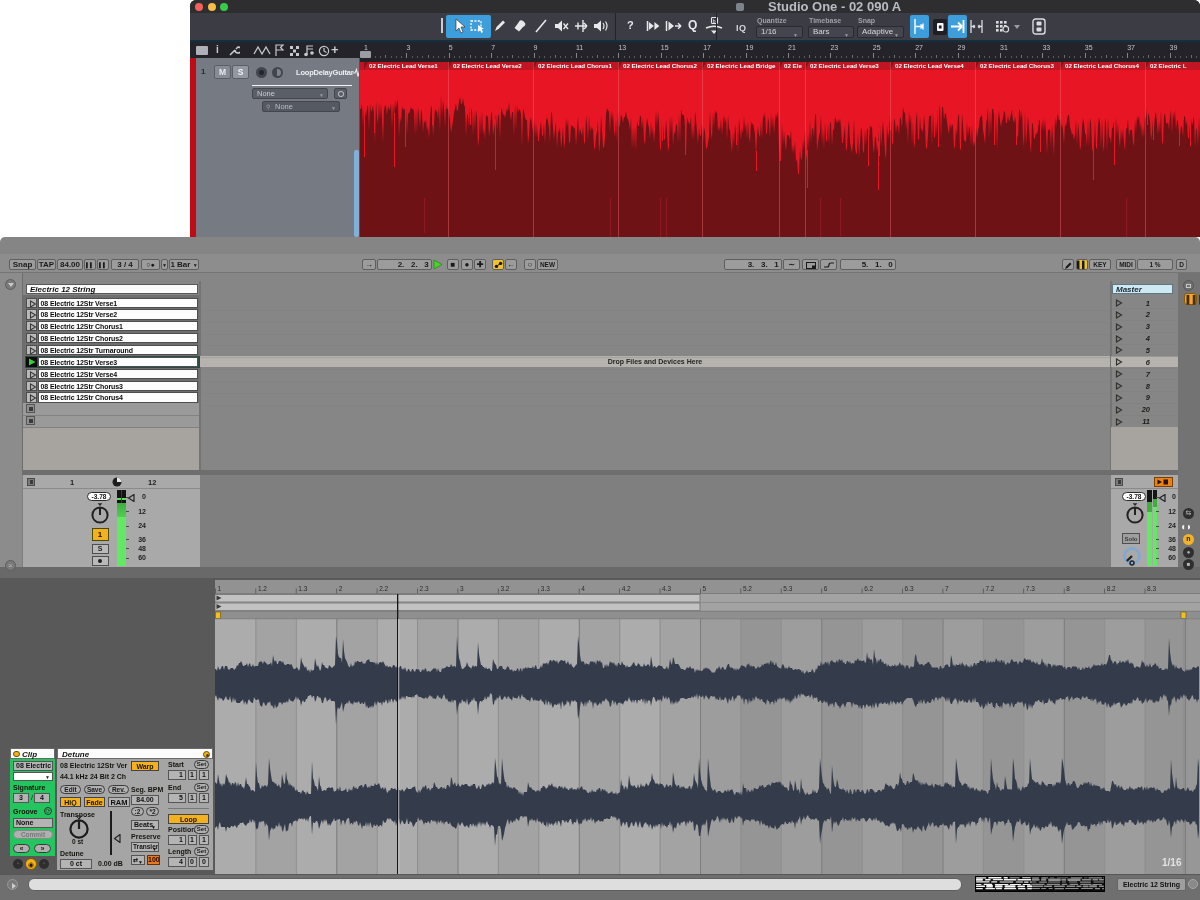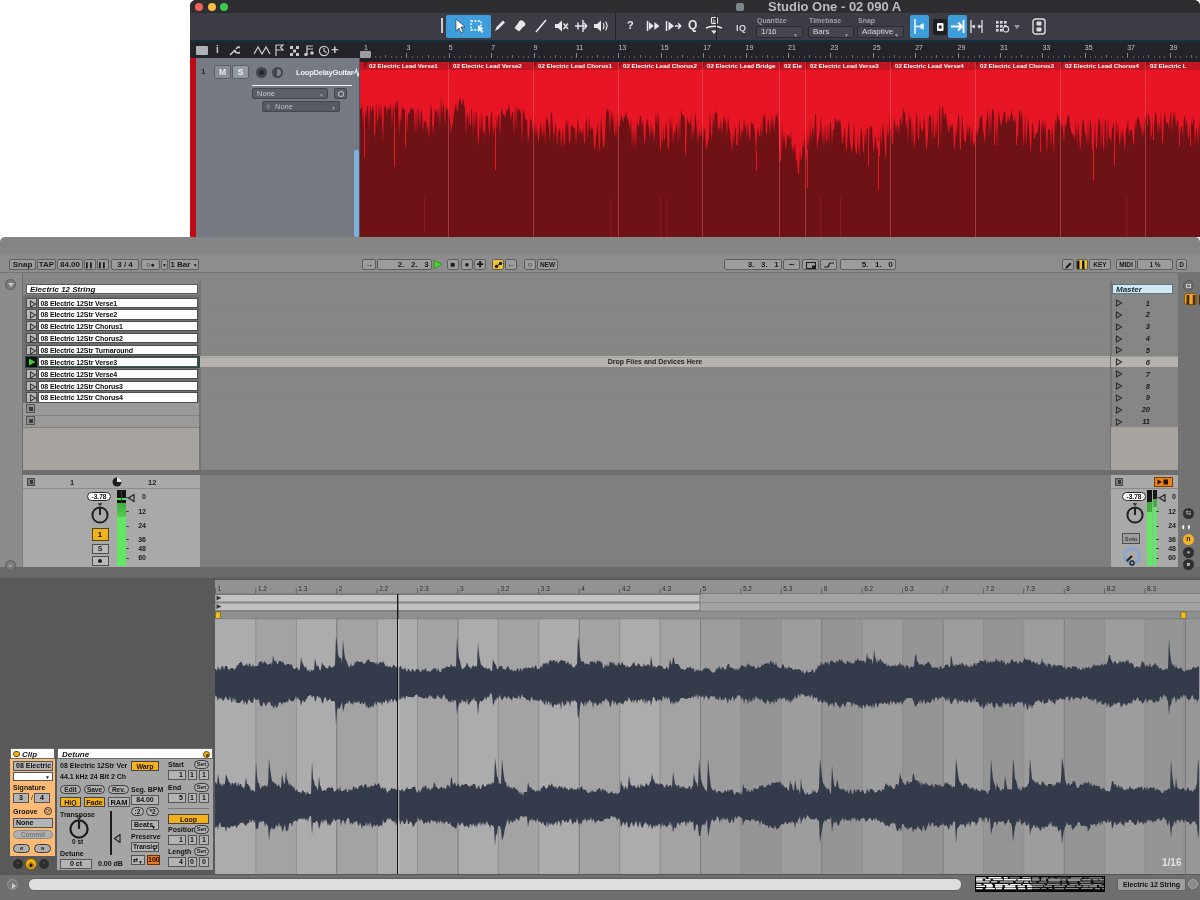--- a/index.html
+++ b/index.html
@@ -829,21 +829,21 @@
         <rect x="0" y="31.4" width="985" height="7.6" fill="#8f8f8f"></rect>
         <rect x="0.5" y="32" width="5" height="6.5" fill="#f0c020" stroke="#6a5200" stroke-width="0.6"></rect>
         <rect x="966" y="32" width="5" height="6.5" fill="#f0c020" stroke="#6a5200" stroke-width="0.6"></rect>
         <rect x="0" y="38.5" width="985" height="0.7" fill="#7a7a7a"></rect>
         <polygon points="0,89 1,89 2,91 3,86 4,89 5,90 6,88 7,86 8,86 9,90 10,86 11,86 12,86 13,89 14,90 15,89 16,88 17,88 18,88 19,90 20,89 21,88 22,85 23,86 24,83 25,83 26,81 27,83 28,86 29,86 30,85 31,85 32,83 33,87 34,84 35,83 36,87 37,86 38,84 39,87 40,86 41,86 42,86 43,86 44,82 45,82 46,81 47,82 48,84 49,81 50,82 51,83 52,84 53,85 54,84 55,84 56,82 57,86 58,75 59,80 60,82 61,80 62,84 63,84 64,81 65,81 66,81 67,83 68,81 69,84 70,85 71,85 72,84 73,84 74,84 75,85 76,84 77,85 78,88 79,89 80,89 81,88 82,87 83,89 84,91 85,88 86,77 87,82 88,84 89,86 90,88 91,86 92,90 93,91 94,89 95,93 96,89 97,91 98,90 99,90 100,78 101,83 102,87 103,85 104,88 105,91 106,89 107,82 108,85 109,85 110,87 111,88 112,88 113,89 114,85 115,86 116,87 117,88 118,87 119,86 120,85 121,56 122,62 123,74 124,77 125,78 126,78 127,83 128,59 129,71 130,78 131,80 132,82 133,85 134,87 135,87 136,83 137,87 138,85 139,86 140,81 141,83 142,81 143,81 144,82 145,82 146,82 147,81 148,84 149,83 150,84 151,82 152,80 153,80 154,79 155,82 156,82 157,82 158,82 159,83 160,82 161,85 162,82 163,85 164,83 165,82 166,82 167,83 168,81 169,83 170,85 171,87 172,85 173,87 174,87 175,86 176,87 177,88 178,85 179,85 180,86 181,88 182,86 183,87 184,88 185,86 186,86 187,90 188,88 189,90 190,87 191,90 192,92 193,89 194,89 195,91 196,92 197,89 198,89 199,91 200,92 201,89 202,89 203,90 204,89 205,92 206,92 207,90 208,89 209,91 210,88 211,89 212,92 213,91 214,91 215,92 216,91 217,90 218,89 219,88 220,89 221,88 222,92 223,88 224,91 225,92 226,92 227,88 228,89 229,88 230,88 231,87 232,86 233,87 234,87 235,87 236,84 237,86 238,87 239,86 240,86 241,88 242,56 243,70 244,78 245,81 246,86 247,89 248,89 249,88 250,87 251,86 252,82 253,85 254,87 255,87 256,89 257,87 258,85 259,87 260,86 261,86 262,87 263,62 264,74 265,80 266,85 267,85 268,87 269,87 270,89 271,87 272,89 273,89 274,88 275,89 276,91 277,91 278,79 279,82 280,84 281,85 282,89 283,89 284,87 285,86 286,86 287,86 288,89 289,89 290,90 291,89 292,87 293,86 294,88 295,90 296,90 297,89 298,92 299,90 300,91 301,91 302,89 303,88 304,92 305,89 306,88 307,92 308,88 309,89 310,88 311,87 312,89 313,87 314,88 315,88 316,88 317,88 318,86 319,89 320,86 321,85 322,89 323,89 324,89 325,88 326,85 327,88 328,83 329,84 330,83 331,84 332,82 333,85 334,82 335,80 336,80 337,82 338,80 339,80 340,81 341,82 342,80 343,84 344,82 345,81 346,80 347,80 348,81 349,81 350,80 351,84 352,83 353,81 354,84 355,85 356,83 357,86 358,87 359,88 360,86 361,85 362,84 363,56 364,64 365,75 366,81 367,82 368,81 369,82 370,85 371,83 372,84 373,84 374,85 375,82 376,81 377,82 378,81 379,83 380,81 381,85 382,80 383,81 384,82 385,80 386,83 387,82 388,88 389,88 390,84 391,87 392,84 393,87 394,85 395,81 396,83 397,82 398,84 399,82 400,86 401,84 402,87 403,83 404,83 405,85 406,85 407,81 408,84 409,85 410,85 411,88 412,85 413,87 414,87 415,87 416,86 417,85 418,83 419,82 420,85 421,86 422,86 423,83 424,84 425,85 426,87 427,86 428,87 429,83 430,86 431,86 432,85 433,84 434,85 435,87 436,76 437,82 438,88 439,86 440,86 441,88 442,87 443,86 444,85 445,86 446,86 447,86 448,88 449,89 450,89 451,88 452,86 453,90 454,87 455,79 456,83 457,85 458,77 459,79 460,84 461,84 462,84 463,84 464,85 465,87 466,89 467,89 468,89 469,90 470,90 471,89 472,87 473,88 474,88 475,86 476,88 477,89 478,88 479,89 480,93 481,89 482,91 483,89 484,91 485,90 486,91 487,91 488,90 489,88 490,89 491,87 492,89 493,88 494,89 495,90 496,91 497,93 498,92 499,93 500,92 501,90 502,88 503,89 504,86 505,88 506,90 507,87 508,87 509,89 510,90 511,89 512,86 513,84 514,84 515,88 516,87 517,88 518,88 519,90 520,88 521,91 522,88 523,90 524,89 525,88 526,86 527,85 528,86 529,86 530,87 531,88 532,84 533,85 534,83 535,87 536,85 537,87 538,86 539,86 540,88 541,89 542,88 543,86 544,88 545,87 546,87 547,84 548,86 549,84 550,84 551,83 552,84 553,82 554,85 555,82 556,80 557,84 558,81 559,85 560,85 561,82 562,86 563,87 564,88 565,88 566,89 567,85 568,84 569,86 570,89 571,87 572,89 573,88 574,86 575,88 576,88 577,88 578,90 579,90 580,89 581,89 582,90 583,89 584,89 585,90 586,90 587,93 588,90 589,94 590,93 591,92 592,90 593,93 594,92 595,92 596,92 597,89 598,90 599,93 600,92 601,88 602,90 603,85 604,86 605,86 606,81 607,86 608,83 609,85 610,82 611,82 612,84 613,81 614,86 615,82 616,81 617,80 618,82 619,82 620,83 621,82 622,80 623,83 624,79 625,80 626,81 627,79 628,83 629,82 630,84 631,84 632,81 633,81 634,83 635,81 636,84 637,83 638,83 639,84 640,80 641,81 642,80 643,78 644,81 645,80 646,81 647,81 648,81 649,80 650,83 651,82 652,72 653,79 654,77 655,80 656,79 657,80 658,85 659,69 660,77 661,79 662,84 663,79 664,82 665,79 666,79 667,83 668,81 669,84 670,84 671,83 672,87 673,84 674,86 675,86 676,87 677,85 678,86 679,86 680,84 681,87 682,85 683,86 684,84 685,82 686,86 687,84 688,86 689,85 690,89 691,85 692,86 693,85 694,89 695,88 696,86 697,87 698,87 699,86 700,76 701,74 702,81 703,82 704,84 705,85 706,84 707,84 708,85 709,86 710,84 711,84 712,83 713,82 714,82 715,84 716,85 717,88 718,87 719,88 720,87 721,88 722,87 723,88 724,90 725,86 726,86 727,89 728,88 729,88 730,85 731,85 732,84 733,85 734,87 735,87 736,75 737,79 738,86 739,84 740,87 741,84 742,85 743,85 744,85 745,83 746,86 747,82 748,84 749,85 750,87 751,84 752,85 753,87 754,86 755,88 756,84 757,87 758,86 759,83 760,83 761,86 762,83 763,83 764,83 765,80 766,81 767,81 768,81 769,82 770,79 771,81 772,84 773,80 774,83 775,82 776,81 777,83 778,81 779,82 780,82 781,78 782,80 783,82 784,80 785,83 786,80 787,80 788,83 789,80 790,84 791,85 792,83 793,82 794,84 795,83 796,80 797,79 798,81 799,82 800,82 801,81 802,82 803,85 804,82 805,81 806,82 807,83 808,82 809,79 810,78 811,80 812,80 813,79 814,81 815,79 816,81 817,83 818,81 819,82 820,83 821,84 822,81 823,85 824,84 825,85 826,83 827,78 828,83 829,82 830,86 831,83 832,88 833,83 834,84 835,84 836,85 837,88 838,84 839,86 840,84 841,87 842,85 843,86 844,85 845,85 846,86 847,85 848,87 849,88 850,86 851,90 852,88 853,87 854,87 855,87 856,89 857,87 858,86 859,87 860,86 861,87 862,87 863,90 864,87 865,90 866,90 867,89 868,87 869,90 870,88 871,87 872,88 873,88 874,86 875,89 876,88 877,87 878,86 879,84 880,86 881,85 882,86 883,85 884,85 885,86 886,85 887,83 888,86 889,84 890,84 891,85 892,83 893,80 894,75 895,75 896,80 897,81 898,84 899,82 900,81 901,82 902,85 903,83 904,83 905,80 906,83 907,82 908,81 909,82 910,83 911,80 912,82 913,79 914,83 915,84 916,82 917,84 918,83 919,87 920,88 921,87 922,86 923,87 924,87 925,88 926,85 927,80 928,83 929,82 930,86 931,87 932,84 933,87 934,86 935,83 936,87 937,87 938,85 939,85 940,83 941,84 942,87 943,85 944,89 945,88 946,88 947,90 948,90 949,90 950,89 951,88 952,90 953,88 954,58 955,72 956,80 957,84 958,86 959,84 960,89 961,85 962,88 963,88 964,89 965,88 966,87 967,89 968,91 969,91 970,92 971,89 972,91 973,89 974,91 975,89 976,90 977,89 978,87 979,87 980,88 981,88 982,87 983,86 984,87 984,120 983,119 982,123 981,119 980,119 979,120 978,116 977,115 976,118 975,119 974,121 973,119 972,119 971,115 970,117 969,114 968,116 967,119 966,115 965,119 964,120 963,118 962,119 961,123 960,118 959,116 958,120 957,118 956,126 955,124 954,136 953,121 952,120 951,115 950,117 949,114 948,116 947,120 946,116 945,117 944,122 943,121 942,122 941,120 940,123 939,122 938,123 937,119 936,121 935,119 934,120 933,121 932,123 931,118 930,120 929,122 928,123 927,124 926,120 925,121 924,121 923,117 922,118 921,120 920,121 919,120 918,119 917,124 916,122 915,124 914,123 913,123 912,125 911,126 910,124 909,123 908,125 907,126 906,128 905,123 904,122 903,123 902,123 901,124 900,125 899,122 898,126 897,125 896,127 895,128 894,125 893,123 892,128 891,123 890,122 889,125 888,124 887,125 886,121 885,121 884,123 883,121 882,125 881,118 880,120 879,119 878,122 877,118 876,121 875,119 874,119 873,119 872,116 871,117 870,118 869,118 868,116 867,117 866,120 865,119 864,118 863,118 862,117 861,118 860,118 859,119 858,120 857,116 856,118 855,119 854,122 853,116 852,117 851,117 850,120 849,119 848,119 847,120 846,118 845,118 844,120 843,119 842,121 841,119 840,125 839,123 838,123 837,120 836,122 835,120 834,118 833,122 832,123 831,123 830,123 829,125 828,119 827,123 826,122 825,122 824,120 823,120 822,122 821,121 820,122 819,125 818,125 817,129 816,124 815,128 814,123 813,129 812,130 811,124 810,123 809,128 808,124 807,121 806,123 805,122 804,123 803,121 802,123 801,124 800,124 799,127 798,127 797,122 796,124 795,128 794,123 793,124 792,123 791,125 790,124 789,123 788,122 787,129 786,125 785,128 784,126 783,126 782,123 781,123 780,129 779,127 778,127 777,122 776,123 775,124 774,124 773,121 772,127 771,123 770,126 769,128 768,129 767,124 766,127 765,127 764,124 763,122 762,122 761,122 760,117 759,123 758,118 757,122 756,123 755,121 754,119 753,122 752,123 751,122 750,121 749,123 748,119 747,121 746,121 745,122 744,119 743,125 742,121 741,119 740,118 739,120 738,121 737,124 736,124 735,122 734,117 733,122 732,117 731,122 730,119 729,117 728,117 727,116 726,118 725,119 724,117 723,121 722,118 721,117 720,118 719,122 718,119 717,119 716,122 715,123 714,123 713,121 712,122 711,124 710,123 709,119 708,122 707,124 706,119 705,124 704,120 703,124 702,124 701,127 700,126 699,123 698,120 697,118 696,118 695,118 694,118 693,118 692,118 691,119 690,120 689,121 688,123 687,125 686,121 685,122 684,124 683,122 682,122 681,125 680,123 679,122 678,121 677,125 676,120 675,123 674,126 673,122 672,124 671,124 670,122 669,123 668,124 667,124 666,122 665,124 664,123 663,128 662,126 661,122 660,125 659,129 658,123 657,129 656,126 655,125 654,127 653,126 652,124 651,125 650,129 649,125 648,125 647,129 646,128 645,125 644,129 643,125 642,125 641,124 640,125 639,124 638,122 637,128 636,123 635,122 634,122 633,122 632,122 631,124 630,128 629,125 628,123 627,125 626,126 625,129 624,126 623,126 622,124 621,122 620,122 619,128 618,124 617,123 616,125 615,123 614,127 613,125 612,121 611,123 610,122 609,120 608,123 607,123 606,121 605,120 604,122 603,122 602,117 601,118 600,118 599,117 598,120 597,114 596,116 595,118 594,115 593,116 592,116 591,117 590,116 589,115 588,114 587,115 586,113 585,118 584,114 583,115 582,119 581,118 580,115 579,120 578,118 577,122 576,120 575,124 574,119 573,122 572,118 571,122 570,119 569,117 568,119 567,118 566,120 565,117 564,120 563,118 562,121 561,123 560,119 559,125 558,121 557,122 556,122 555,125 554,121 553,121 552,119 551,125 550,123 549,122 548,122 547,119 546,119 545,121 544,118 543,119 542,118 541,116 540,118 539,121 538,117 537,122 536,120 535,123 534,118 533,125 532,120 531,119 530,119 529,125 528,117 527,120 526,118 525,115 524,116 523,115 522,116 521,119 520,118 519,122 518,116 517,117 516,121 515,120 514,118 513,124 512,121 511,118 510,117 509,120 508,120 507,119 506,121 505,116 504,120 503,120 502,118 501,120 500,117 499,116 498,117 497,116 496,116 495,117 494,120 493,118 492,117 491,115 490,117 489,120 488,115 487,117 486,117 485,116 484,115 483,120 482,113 481,118 480,115 479,117 478,118 477,116 476,118 475,118 474,118 473,118 472,119 471,119 470,119 469,118 468,118 467,118 466,118 465,119 464,122 463,121 462,124 461,120 460,124 459,122 458,125 457,120 456,125 455,121 454,117 453,118 452,120 451,116 450,119 449,118 448,115 447,122 446,120 445,119 444,121 443,119 442,121 441,122 440,119 439,117 438,117 437,121 436,126 435,120 434,121 433,120 432,124 431,119 430,125 429,118 428,123 427,119 426,119 425,121 424,120 423,120 422,124 421,120 420,120 419,123 418,119 417,123 416,121 415,120 414,117 413,120 412,122 411,120 410,121 409,122 408,125 407,123 406,124 405,122 404,123 403,123 402,126 401,123 400,121 399,125 398,120 397,121 396,126 395,127 394,122 393,121 392,120 391,118 390,120 389,122 388,120 387,122 386,125 385,122 384,124 383,125 382,126 381,122 380,124 379,122 378,129 377,121 376,123 375,120 374,120 373,124 372,121 371,127 370,121 369,127 368,124 367,123 366,121 365,127 364,135 363,139 362,122 361,122 360,120 359,121 358,122 357,120 356,122 355,127 354,121 353,123 352,120 351,125 350,124 349,127 348,123 347,121 346,130 345,122 344,125 343,123 342,125 341,125 340,124 339,125 338,128 337,126 336,122 335,126 334,121 333,122 332,126 331,119 330,125 329,124 328,121 327,122 326,119 325,120 324,121 323,121 322,120 321,121 320,119 319,121 318,120 317,117 316,118 315,122 314,120 313,120 312,120 311,119 310,118 309,117 308,117 307,114 306,117 305,120 304,115 303,117 302,119 301,118 300,118 299,118 298,116 297,121 296,119 295,119 294,117 293,116 292,119 291,118 290,116 289,117 288,119 287,120 286,119 285,115 284,117 283,119 282,117 281,121 280,119 279,124 278,125 277,115 276,113 275,114 274,118 273,116 272,118 271,120 270,116 269,120 268,120 267,122 266,121 265,121 264,124 263,135 262,122 261,121 260,121 259,117 258,121 257,119 256,122 255,122 254,125 253,124 252,118 251,124 250,121 249,122 248,121 247,119 246,124 245,122 244,124 243,127 242,135 241,121 240,120 239,120 238,123 237,119 236,123 235,121 234,122 233,121 232,118 231,120 230,117 229,114 228,116 227,119 226,119 225,117 224,118 223,115 222,116 221,119 220,119 219,118 218,119 217,116 216,117 215,115 214,116 213,118 212,119 211,117 210,118 209,119 208,118 207,118 206,117 205,117 204,117 203,116 202,114 201,115 200,115 199,118 198,116 197,118 196,117 195,117 194,117 193,117 192,116 191,116 190,120 189,116 188,119 187,116 186,120 185,118 184,121 183,117 182,121 181,122 180,119 179,120 178,123 177,119 176,119 175,123 174,119 173,124 172,122 171,119 170,122 169,123 168,121 167,126 166,122 165,123 164,123 163,121 162,123 161,126 160,121 159,125 158,128 157,125 156,128 155,126 154,128 153,128 152,125 151,128 150,121 149,124 148,124 147,122 146,124 145,124 144,121 143,122 142,123 141,122 140,123 139,121 138,125 137,123 136,124 135,122 134,120 133,124 132,122 131,124 130,124 129,128 128,132 127,122 126,125 125,128 124,129 123,127 122,130 121,145 120,122 119,121 118,121 117,121 116,121 115,118 114,120 113,120 112,122 111,118 110,117 109,119 108,123 107,123 106,119 105,117 104,118 103,116 102,116 101,120 100,122 99,116 98,116 97,118 96,115 95,115 94,116 93,116 92,119 91,119 90,122 89,122 88,120 87,122 86,126 85,120 84,120 83,117 82,120 81,116 80,119 79,120 78,122 77,121 76,121 75,120 74,118 73,123 72,121 71,122 70,123 69,122 68,123 67,125 66,122 65,123 64,122 63,126 62,127 61,128 60,124 59,129 58,127 57,125 56,126 55,121 54,123 53,122 52,124 51,126 50,125 49,122 48,123 47,127 46,126 45,125 44,120 43,119 42,120 41,120 40,119 39,117 38,123 37,123 36,122 35,121 34,119 33,121 32,125 31,123 30,121 29,125 28,119 27,121 26,121 25,123 24,123 23,123 22,123 21,122 20,118 19,122 18,117 17,123 16,121 15,116 14,120 13,120 12,119 11,116 10,118 9,120 8,121 7,119 6,118 5,119 4,117 3,121 2,118 1,115 0,117" fill="#343b4b"></polygon>
         <polygon points="0,202 1,203 2,204 3,194 4,200 5,205 6,203 7,207 8,203 9,205 10,203 11,194 12,197 13,199 14,203 15,202 16,206 17,203 18,203 19,205 20,202 21,203 22,207 23,202 24,206 25,204 26,204 27,207 28,207 29,209 30,205 31,197 32,204 33,204 34,206 35,207 36,211 37,210 38,210 39,211 40,212 41,182 42,196 43,203 44,203 45,208 46,209 47,205 48,207 49,206 50,205 51,206 52,207 53,204 54,178 55,188 56,195 57,201 58,202 59,202 60,204 61,203 62,206 63,206 64,204 65,208 66,207 67,194 68,199 69,204 70,203 71,191 72,199 73,201 74,206 75,203 76,206 77,205 78,208 79,206 80,210 81,211 82,209 83,212 84,212 85,212 86,214 87,211 88,210 89,212 90,212 91,215 92,211 93,213 94,214 95,214 96,214 97,181 98,198 99,201 100,206 101,206 102,208 103,211 104,196 105,205 106,207 107,211 108,211 109,210 110,210 111,211 112,208 113,208 114,207 115,208 116,208 117,207 118,208 119,212 120,211 121,211 122,209 123,208 124,211 125,206 126,211 127,211 128,211 129,210 130,210 131,208 132,212 133,212 134,208 135,211 136,209 137,211 138,207 139,206 140,209 141,207 142,209 143,209 144,206 145,206 146,205 147,205 148,208 149,206 150,204 151,204 152,207 153,208 154,206 155,208 156,205 157,206 158,206 159,206 160,203 161,205 162,205 163,204 164,203 165,206 166,209 167,208 168,207 169,210 170,207 171,209 172,213 173,212 174,210 175,211 176,208 177,208 178,209 179,209 180,208 181,210 182,210 183,206 184,210 185,210 186,211 187,209 188,210 189,212 190,210 191,209 192,207 193,209 194,209 195,209 196,209 197,208 198,207 199,207 200,206 201,211 202,212 203,213 204,209 205,213 206,210 207,209 208,206 209,208 210,206 211,205 212,210 213,208 214,208 215,211 216,209 217,208 218,208 219,202 220,204 221,207 222,207 223,209 224,209 225,208 226,207 227,207 228,209 229,207 230,209 231,209 232,205 233,205 234,206 235,208 236,197 237,199 238,205 239,204 240,202 241,206 242,206 243,203 244,205 245,207 246,206 247,204 248,205 249,205 250,204 251,204 252,204 253,206 254,206 255,207 256,205 257,206 258,204 259,204 260,204 261,208 262,209 263,207 264,205 265,209 266,209 267,205 268,204 269,206 270,207 271,206 272,204 273,205 274,203 275,205 276,204 277,203 278,202 279,204 280,178 281,186 282,196 283,198 284,204 285,203 286,205 287,178 288,189 289,197 290,202 291,202 292,208 293,205 294,207 295,208 296,207 297,209 298,208 299,207 300,208 301,209 302,210 303,210 304,214 305,211 306,215 307,212 308,216 309,212 310,212 311,212 312,212 313,202 314,206 315,208 316,207 317,209 318,210 319,210 320,211 321,212 322,210 323,211 324,210 325,212 326,208 327,208 328,206 329,206 330,207 331,209 332,208 333,207 334,204 335,206 336,205 337,203 338,207 339,206 340,208 341,206 342,209 343,208 344,206 345,206 346,208 347,206 348,209 349,208 350,206 351,209 352,208 353,210 354,210 355,208 356,209 357,207 358,210 359,209 360,209 361,210 362,209 363,207 364,210 365,208 366,207 367,206 368,210 369,209 370,210 371,210 372,212 373,213 374,213 375,211 376,213 377,209 378,212 379,211 380,212 381,212 382,209 383,210 384,208 385,208 386,212 387,209 388,209 389,211 390,209 391,212 392,211 393,214 394,213 395,213 396,212 397,211 398,214 399,213 400,214 401,212 402,215 403,213 404,213 405,212 406,199 407,206 408,205 409,210 410,207 411,206 412,210 413,207 414,195 415,202 416,206 417,205 418,207 419,205 420,206 421,208 422,208 423,204 424,208 425,207 426,203 427,207 428,205 429,207 430,206 431,203 432,204 433,206 434,205 435,202 436,201 437,193 438,199 439,200 440,203 441,204 442,203 443,204 444,205 445,203 446,204 447,204 448,205 449,207 450,208 451,205 452,204 453,207 454,206 455,205 456,205 457,208 458,192 459,198 460,204 461,205 462,207 463,205 464,205 465,209 466,206 467,208 468,206 469,207 470,208 471,209 472,208 473,209 474,206 475,206 476,210 477,207 478,205 479,193 480,200 481,202 482,204 483,208 484,178 485,191 486,199 487,203 488,206 489,207 490,210 491,210 492,212 493,178 494,190 495,199 496,207 497,209 498,211 499,210 500,209 501,212 502,213 503,211 504,211 505,211 506,212 507,213 508,213 509,212 510,210 511,211 512,212 513,209 514,212 515,210 516,210 517,209 518,211 519,214 520,215 521,212 522,212 523,213 524,212 525,215 526,211 527,216 528,203 529,208 530,208 531,208 532,213 533,209 534,211 535,212 536,211 537,209 538,212 539,208 540,208 541,209 542,209 543,209 544,207 545,205 546,207 547,205 548,205 549,208 550,207 551,207 552,205 553,205 554,204 555,206 556,205 557,202 558,203 559,203 560,203 561,202 562,202 563,203 564,201 565,203 566,202 567,206 568,204 569,207 570,207 571,208 572,207 573,211 574,210 575,200 576,204 577,205 578,210 579,211 580,200 581,205 582,211 583,209 584,210 585,214 586,198 587,208 588,209 589,212 590,214 591,215 592,212 593,214 594,215 595,214 596,214 597,213 598,209 599,213 600,210 601,213 602,213 603,211 604,208 605,178 606,188 607,197 608,203 609,204 610,207 611,207 612,210 613,208 614,209 615,213 616,214 617,185 618,197 619,204 620,207 621,207 622,199 623,203 624,208 625,209 626,209 627,210 628,208 629,210 630,210 631,213 632,209 633,212 634,214 635,209 636,210 637,214 638,214 639,209 640,210 641,213 642,209 643,210 644,209 645,212 646,212 647,210 648,210 649,213 650,214 651,213 652,209 653,210 654,213 655,209 656,209 657,209 658,210 659,211 660,213 661,212 662,212 663,210 664,210 665,210 666,212 667,210 668,209 669,210 670,205 671,203 672,205 673,205 674,207 675,205 676,206 677,207 678,209 679,209 680,208 681,204 682,204 683,206 684,202 685,192 686,198 687,199 688,203 689,203 690,205 691,205 692,201 693,201 694,204 695,202 696,202 697,202 698,193 699,195 700,200 701,200 702,201 703,200 704,204 705,201 706,206 707,202 708,205 709,203 710,205 711,202 712,204 713,205 714,206 715,205 716,206 717,203 718,206 719,208 720,204 721,204 722,205 723,205 724,206 725,204 726,207 727,206 728,207 729,206 730,202 731,204 732,202 733,204 734,204 735,206 736,204 737,208 738,206 739,207 740,207 741,178 742,186 743,194 744,200 745,202 746,203 747,206 748,205 749,204 750,203 751,204 752,204 753,208 754,206 755,210 756,207 757,209 758,207 759,209 760,211 761,208 762,209 763,211 764,210 765,212 766,210 767,209 768,211 769,210 770,211 771,211 772,213 773,214 774,210 775,210 776,178 777,190 778,199 779,203 780,205 781,210 782,202 783,207 784,207 785,210 786,211 787,209 788,209 789,210 790,196 791,202 792,208 793,210 794,209 795,209 796,210 797,209 798,178 799,186 800,199 801,200 802,204 803,210 804,207 805,210 806,211 807,208 808,206 809,209 810,207 811,207 812,207 813,204 814,203 815,178 816,189 817,199 818,200 819,201 820,202 821,203 822,202 823,202 824,205 825,204 826,206 827,201 828,202 829,203 830,205 831,205 832,207 833,204 834,204 835,204 836,204 837,204 838,207 839,204 840,206 841,203 842,202 843,203 844,202 845,204 846,200 847,178 848,183 849,190 850,199 851,203 852,206 853,203 854,203 855,206 856,204 857,204 858,201 859,201 860,202 861,205 862,208 863,208 864,207 865,205 866,204 867,205 868,205 869,202 870,204 871,202 872,204 873,202 874,202 875,206 876,202 877,206 878,206 879,204 880,206 881,205 882,206 883,206 884,206 885,207 886,210 887,208 888,209 889,207 890,210 891,211 892,211 893,211 894,211 895,212 896,207 897,201 898,201 899,204 900,205 901,204 902,208 903,206 904,205 905,209 906,206 907,207 908,209 909,210 910,210 911,210 912,208 913,210 914,208 915,206 916,209 917,208 918,209 919,210 920,209 921,208 922,209 923,207 924,207 925,208 926,207 927,206 928,211 929,208 930,207 931,210 932,206 933,210 934,208 935,208 936,207 937,208 938,208 939,207 940,209 941,211 942,208 943,210 944,210 945,210 946,212 947,213 948,213 949,211 950,210 951,211 952,210 953,209 954,208 955,210 956,179 957,193 958,201 959,206 960,209 961,197 962,206 963,209 964,208 965,210 966,209 967,209 968,208 969,208 970,211 971,211 972,209 973,207 974,210 975,211 976,210 977,211 978,212 979,209 980,210 981,206 982,204 983,178 984,187 984,252 983,259 982,244 981,245 980,241 979,242 978,241 977,243 976,244 975,245 974,242 973,242 972,242 971,241 970,239 969,243 968,241 967,240 966,239 965,243 964,240 963,241 962,239 961,245 960,241 959,242 958,246 957,247 956,258 955,245 954,240 953,246 952,244 951,239 950,240 949,237 948,238 947,240 946,240 945,241 944,238 943,239 942,239 941,241 940,242 939,240 938,243 937,241 936,240 935,242 934,239 933,241 932,240 931,244 930,242 929,243 928,245 927,241 926,243 925,242 924,244 923,239 922,243 921,245 920,245 919,244 918,242 917,243 916,240 915,240 914,240 913,243 912,242 911,243 910,241 909,247 908,244 907,245 906,243 905,241 904,244 903,243 902,245 901,245 900,241 899,244 898,247 897,249 896,240 895,242 894,243 893,239 892,243 891,243 890,241 889,241 888,241 887,245 886,241 885,246 884,241 883,244 882,244 881,247 880,244 879,244 878,245 877,245 876,243 875,249 874,249 873,252 872,246 871,246 870,247 869,245 868,246 867,246 866,246 865,243 864,242 863,242 862,245 861,246 860,247 859,248 858,250 857,249 856,244 855,245 854,245 853,245 852,242 851,245 850,247 849,250 848,256 847,264 846,250 845,249 844,252 843,250 842,246 841,247 840,247 839,245 838,247 837,246 836,241 835,245 834,243 833,247 832,247 831,246 830,247 829,249 828,247 827,247 826,250 825,251 824,247 823,249 822,245 821,248 820,247 819,244 818,247 817,248 816,250 815,255 814,242 813,245 812,245 811,246 810,241 809,243 808,243 807,245 806,244 805,238 804,242 803,242 802,241 801,244 800,247 799,254 798,262 797,247 796,243 795,243 794,240 793,239 792,243 791,243 790,246 789,242 788,241 787,241 786,242 785,242 784,241 783,242 782,246 781,242 780,242 779,242 778,247 777,250 776,255 775,237 774,240 773,243 772,238 771,238 770,237 769,243 768,238 767,242 766,237 765,238 764,238 763,243 762,243 761,246 760,242 759,242 758,242 757,241 756,243 755,247 754,241 753,245 752,243 751,246 750,248 749,244 748,245 747,244 746,245 745,244 744,247 743,247 742,250 741,264 740,241 739,242 738,242 737,247 736,244 735,245 734,250 733,248 732,246 731,245 730,246 729,245 728,243 727,245 726,245 725,245 724,247 723,248 722,246 721,245 720,246 719,247 718,242 717,243 716,245 715,247 714,242 713,245 712,247 711,250 710,251 709,247 708,245 707,252 706,250 705,249 704,248 703,246 702,248 701,250 700,249 699,249 698,253 697,247 696,247 695,249 694,247 693,250 692,249 691,247 690,248 689,245 688,244 687,244 686,252 685,248 684,249 683,251 682,251 681,247 680,243 679,244 678,242 677,244 676,243 675,245 674,247 673,246 672,245 671,246 670,245 669,243 668,242 667,241 666,243 665,242 664,240 663,241 662,240 661,237 660,241 659,238 658,240 657,241 656,239 655,238 654,238 653,240 652,241 651,242 650,240 649,238 648,238 647,239 646,238 645,241 644,241 643,240 642,239 641,242 640,237 639,239 638,239 637,237 636,242 635,239 634,241 633,240 632,241 631,239 630,239 629,242 628,237 627,240 626,240 625,242 624,245 623,246 622,243 621,241 620,244 619,241 618,245 617,253 616,236 615,240 614,239 613,239 612,239 611,242 610,240 609,241 608,244 607,250 606,255 605,264 604,240 603,241 602,239 601,238 600,239 599,240 598,239 597,239 596,240 595,238 594,238 593,235 592,236 591,238 590,240 589,236 588,239 587,240 586,245 585,236 584,239 583,240 582,244 581,241 580,249 579,242 578,243 577,240 576,244 575,242 574,242 573,244 572,244 571,243 570,241 569,245 568,244 567,244 566,245 565,246 564,248 563,248 562,250 561,248 560,245 559,249 558,248 557,248 556,247 555,245 554,249 553,246 552,245 551,246 550,245 549,243 548,245 547,243 546,240 545,246 544,241 543,241 542,240 541,242 540,241 539,239 538,240 537,239 536,240 535,242 534,240 533,240 532,240 531,239 530,241 529,241 528,246 527,237 526,239 525,236 524,237 523,236 522,239 521,238 520,236 519,242 518,243 517,238 516,241 515,243 514,243 513,239 512,238 511,241 510,238 509,240 508,237 507,241 506,238 505,243 504,240 503,237 502,236 501,240 500,240 499,242 498,240 497,239 496,242 495,247 494,252 493,257 492,239 491,242 490,246 489,243 488,246 487,244 486,251 485,256 484,256 483,246 482,244 481,245 480,251 479,250 478,241 477,242 476,243 475,240 474,242 473,244 472,241 471,247 470,242 469,241 468,242 467,243 466,242 465,246 464,244 463,242 462,244 461,249 460,247 459,248 458,253 457,243 456,247 455,241 454,245 453,245 452,248 451,246 450,246 449,244 448,247 447,242 446,249 445,244 444,244 443,245 442,247 441,244 440,248 439,245 438,247 437,250 436,245 435,244 434,248 433,244 432,245 431,242 430,243 429,244 428,247 427,248 426,246 425,241 424,244 423,248 422,244 421,241 420,243 419,246 418,246 417,242 416,243 415,246 414,248 413,247 412,242 411,242 410,246 409,243 408,242 407,245 406,247 405,240 404,238 403,239 402,241 401,237 400,238 399,236 398,238 397,236 396,236 395,239 394,239 393,239 392,238 391,239 390,239 389,239 388,242 387,241 386,241 385,242 384,240 383,240 382,242 381,241 380,244 379,240 378,239 377,242 376,237 375,240 374,240 373,239 372,242 371,240 370,238 369,241 368,239 367,243 366,244 365,243 364,245 363,242 362,238 361,243 360,242 359,242 358,245 357,243 356,239 355,239 354,241 353,243 352,242 351,240 350,243 349,241 348,240 347,240 346,247 345,243 344,241 343,241 342,246 341,241 340,243 339,244 338,246 337,243 336,244 335,245 334,242 333,248 332,241 331,247 330,245 329,245 328,241 327,244 326,243 325,241 324,242 323,241 322,238 321,243 320,240 319,240 318,241 317,238 316,241 315,239 314,242 313,247 312,237 311,236 310,237 309,236 308,238 307,236 306,236 305,237 304,241 303,240 302,239 301,238 300,242 299,240 298,242 297,243 296,240 295,242 294,245 293,239 292,241 291,245 290,248 289,254 288,258 287,261 286,250 285,246 284,246 283,246 282,255 281,254 280,266 279,247 278,246 277,245 276,245 275,248 274,245 273,244 272,241 271,243 270,246 269,242 268,245 267,242 266,247 265,241 264,245 263,242 262,248 261,244 260,247 259,245 258,243 257,247 256,244 255,244 254,248 253,247 252,245 251,246 250,247 249,246 248,244 247,242 246,244 245,246 244,244 243,242 242,246 241,249 240,248 239,247 238,247 237,246 236,245 235,242 234,244 233,244 232,241 231,242 230,242 229,245 228,241 227,244 226,240 225,242 224,243 223,240 222,245 221,241 220,242 219,240 218,242 217,240 216,240 215,244 214,242 213,241 212,243 211,243 210,242 209,245 208,242 207,240 206,239 205,241 204,240 203,237 202,242 201,242 200,244 199,246 198,247 197,243 196,242 195,241 194,244 193,244 192,238 191,242 190,244 189,244 188,242 187,240 186,243 185,245 184,238 183,242 182,242 181,246 180,240 179,243 178,241 177,241 176,239 175,238 174,240 173,238 172,239 171,242 170,243 169,242 168,240 167,247 166,245 165,245 164,247 163,246 162,244 161,246 160,246 159,244 158,247 157,248 156,244 155,242 154,247 153,242 152,247 151,242 150,246 149,246 148,245 147,249 146,245 145,242 144,246 143,245 142,241 141,241 140,243 139,241 138,245 137,243 136,243 135,245 134,238 133,238 132,239 131,241 130,245 129,241 128,240 127,241 126,246 125,239 124,239 123,240 122,239 121,241 120,241 119,238 118,241 117,242 116,244 115,246 114,243 113,246 112,242 111,239 110,242 109,239 108,244 107,240 106,242 105,246 104,249 103,243 102,241 101,241 100,243 99,243 98,242 97,255 96,236 95,236 94,238 93,242 92,238 91,241 90,239 89,238 88,240 87,238 86,239 85,239 84,238 83,240 82,242 81,240 80,241 79,241 78,242 77,247 76,243 75,243 74,244 73,251 72,250 71,252 70,244 69,247 68,252 67,250 66,245 65,247 64,242 63,247 62,246 61,245 60,249 59,248 58,250 57,247 56,249 55,251 54,261 53,246 52,245 51,243 50,247 49,241 48,241 47,242 46,241 45,243 44,241 43,249 42,248 41,250 40,240 39,243 38,239 37,241 36,243 35,239 34,243 33,243 32,244 31,246 30,245 29,244 28,242 27,243 26,243 25,243 24,245 23,245 22,248 21,247 20,245 19,246 18,247 17,246 16,246 15,248 14,248 13,247 12,247 11,252 10,247 9,247 8,247 7,247 6,247 5,242 4,244 3,250 2,246 1,247 0,248" fill="#343b4b"></polygon>
         <rect x="182" y="14" width="1.3" height="281" fill="#161616"></rect>
         <rect x="183.3" y="39" width="0.9" height="256" fill="#ececec" opacity="0.8"></rect>
         <text x="947" y="286" font-size="10" font-weight="bold" fill="#e2e2e2" font-family="Liberation Sans, sans-serif">1/16</text>
       </svg>
-      <div class="a" style="left:10px;top:170px;width:45px;height:108px;background:#fdba74">
+      <div class="a" style="left:10px;top:170px;width:45px;height:108px;background:#22c55e">
         <div class="a" style="left:0;top:0;width:45px;height:11px;background:#fcfcfc;border:1px solid #6a6a6a">
           <div class="a" style="left:2px;top:1.5px;width:6.5px;height:6.5px;border-radius:50%;background:#f3b11d;border:1px solid #6a5200"></div>
           <span style="position:absolute;left:11px;top:0.5px;font-style:italic;font-weight:bold;font-size:8px;color:#111">Clip</span>
         </div>
         <div class="gb" style="left:3px;top:13px;width:40px;height:9.5px;line-height:8.5px;padding-left:2px">08 Electric 1</div>
         <div class="a" style="left:3px;top:23.5px;width:40px;height:9.5px;background:#fff;border:1px solid #555">
           <span style="position:absolute;right:2px;top:1px;font-size:5px;color:#222">▼</span>
         </div>
         <div class="sl" style="left:3px;top:36px">Signature</div>
         <div class="gb" style="left:3px;top:45px;width:16px;height:9.5px;text-align:center;line-height:8.5px">3</div>

